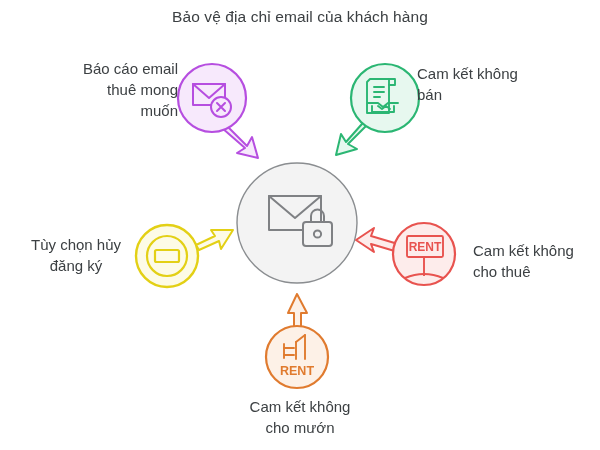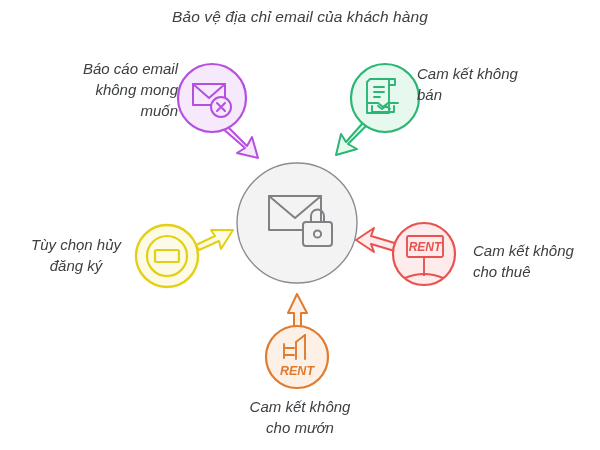--- a/index.html
+++ b/index.html
@@ -10,21 +10,20 @@
     width: 600px;
     height: 450px;
     background: #ffffff;
     font-family: "Liberation Sans", sans-serif;
     overflow: hidden;
   }
   #diagram-root {
     position: relative;
     width: 600px;
     height: 450px;
-    font-style: italic;
   }
   #diagram-title {
     position: absolute;
     left: 0;
     top: 8px;
     width: 600px;
     text-align: center;
     font-size: 15.5px;
     color: #3c4043;
     letter-spacing: 0.1px;
@@ -145,21 +144,21 @@
         <path d="M296 342 v17"></path>
         <path d="M284 348 h10 M284 355 h10"></path>
         <path d="M284 344 v14"></path>
         <text x="297" y="375" font-family="'Liberation Sans', sans-serif" font-size="12.5" font-weight="bold" fill="#e07b2f" stroke="none" text-anchor="middle">RENT</text>
       </g>
     </g>
 
   </svg>
 
   <div class="node-label" id="label-report">Báo cáo email
-không mong
+thuê mong
 muốn</div>
 
   <div class="node-label" id="label-nosell">Cam kết không
 bán</div>
 
   <div class="node-label" id="label-unsub">Tùy chọn hủy
 đăng ký</div>
 
   <div class="node-label" id="label-norent">Cam kết không
 cho thuê</div>

